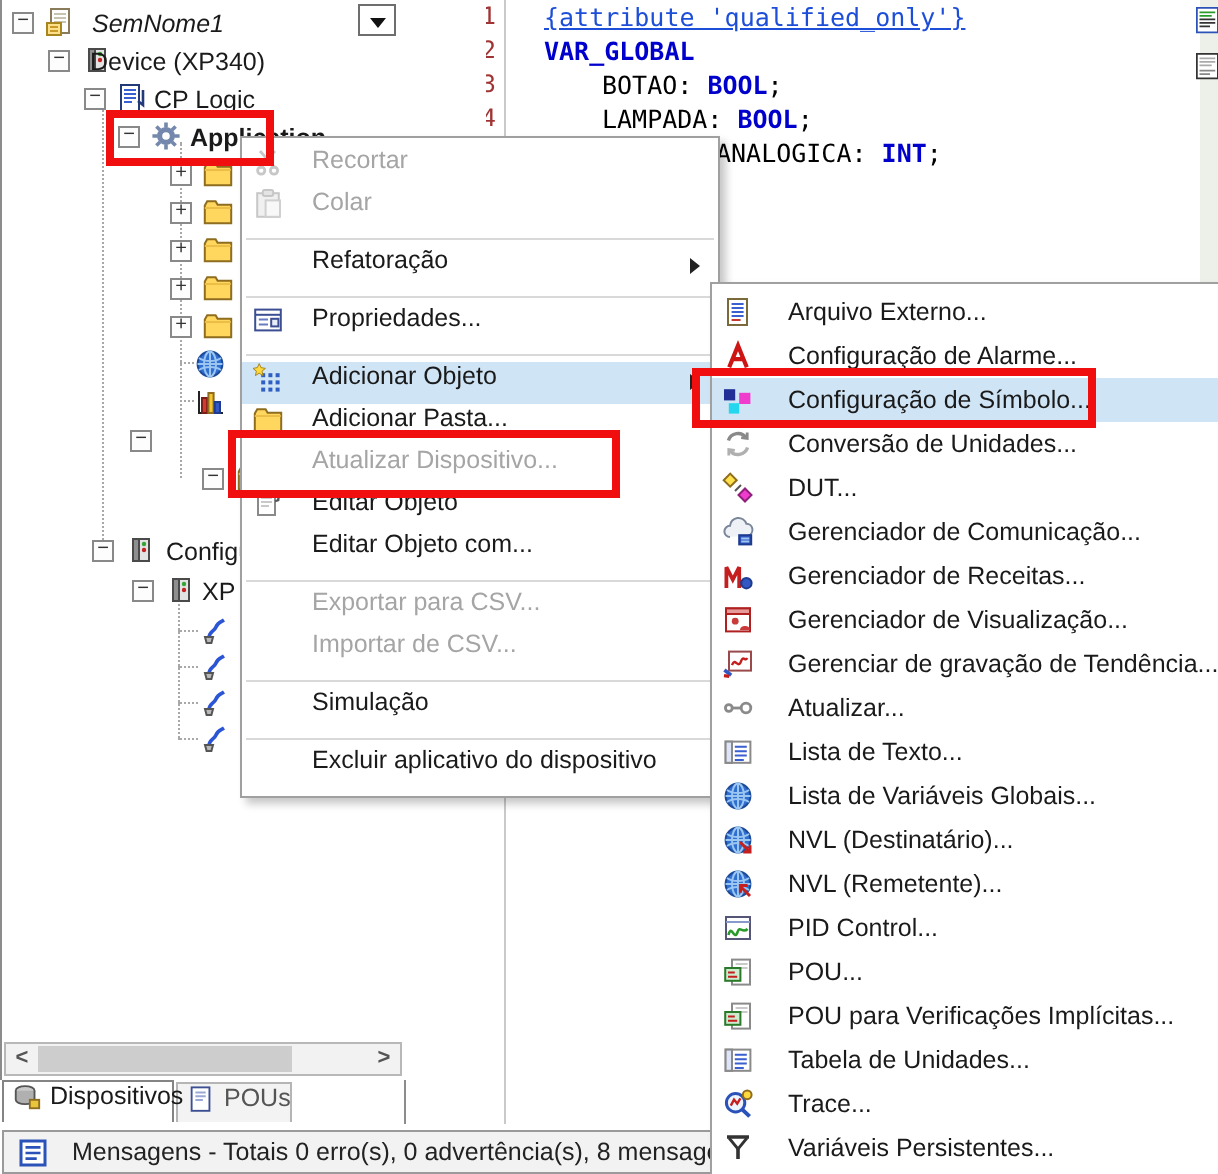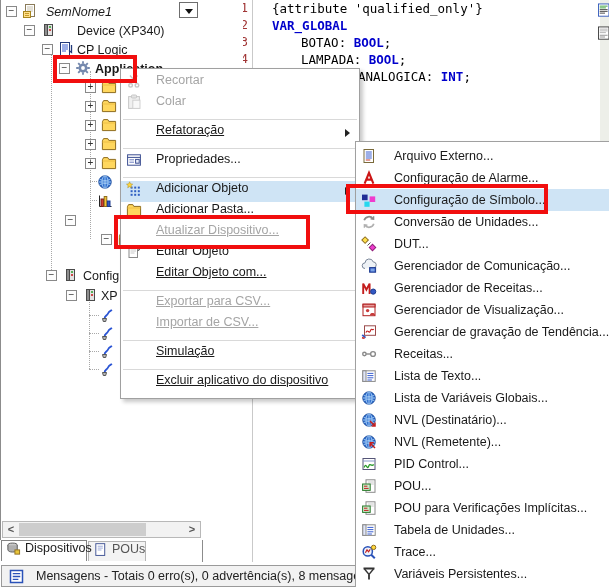--- a/index.html
+++ b/index.html
@@ -32,33 +32,33 @@
   .tabicon{width:15px;height:15px;margin:0 4px 0 4px;flex:0 0 auto;}
   
   #statusbar{position:absolute;left:1px;top:565px;width:606px;height:20px;background:#f2f2f2;border:1px solid #9a9a9a;display:flex;align-items:center;z-index:5;}
   #statusbar .tabicon{margin-left:7px;}
   #status-text{margin-left:8px;color:#222;}
   
   #editor{position:absolute;left:203px;top:0;width:406px;height:562px;background:#fff;}
   .lnum{position:absolute;left:1px;width:44px;text-align:right;font-family:"DejaVu Sans Mono",monospace;font-size:12px;color:#a03434;}
   #gutter-line{position:absolute;left:49px;top:0;width:1px;height:562px;background:#c9c9c9;}
   .cline{position:absolute;height:17px;font-family:"DejaVu Sans Mono",monospace;font-size:12.5px;white-space:pre;color:#000;}
-  .tok-attr{color:#000000;}
+  .tok-attr{color:#1d4ed8;text-decoration:underline;}
   .tok-kw{color:#0000cc;font-weight:bold;}
   #fold-minus{position:absolute;left:2px;top:21px;width:11px;height:11px;border:1px solid #848484;background:#fff;font-size:10px;line-height:8px;text-align:center;color:#333;box-sizing:border-box;}
   #fold-minus::before{content:"\2212";}
   #editor-right-strip{position:absolute;left:397px;top:0;width:9px;height:141px;background:#edefe9;}
   .declbtn{position:absolute;width:14px;height:15px;}
   
   #cmenu{position:absolute;left:120px;top:68px;width:238px;background:#fff;border:1px solid #a0a0a0;
          box-shadow:3px 3px 4px rgba(0,0,0,.22);padding:4px 0;box-sizing:content-box;z-index:10;}
   .mitem{position:relative;height:21px;display:flex;padding-left:5px;}
   .mitem .mlabel{margin-left:14px;white-space:nowrap;}
   .mico{width:16px;height:16px;flex:0 0 auto;}
-  .mitem.noicon .mlabel{margin-left:30px;text-decoration:underline;}
+  .mitem.noicon .mlabel{margin-left:30px;}
   .mitem.disabled{color:#a5a5a5;}
   .mitem.disabled .mico{opacity:.55;filter:grayscale(1);}
   .msep{height:1px;background:#d9d9d9;margin:3.5px 2px;}
   .marrow{position:absolute;right:9px;top:6px;border-top:4px solid transparent;border-bottom:4px solid transparent;border-left:5px solid #222;}
   .hl{background:#cfe4f5;}
   #smenu{position:absolute;left:355px;top:141px;width:258px;height:450px;background:#fff;border:1px solid #a0a0a0;
          box-shadow:3px 3px 4px rgba(0,0,0,.22);padding:3px 0;box-sizing:border-box;z-index:20;overflow:hidden;}
   .sitem{position:relative;height:22px;display:flex;align-items:center;padding-left:5px;}
   .sitem .mlabel{margin-left:17px;white-space:nowrap;}
   
@@ -128,21 +128,21 @@
     <div id="tree-dropdown"></div>
 
     <div class="trow" style="top:21px">
       <span class="exp minus" style="left:23px"></span>
       <span class="ticon" style="left:39px"><svg viewBox="0 0 16 16" width="100%" height="100%">
             <rect x="4.5" y="2.5" width="8" height="11" fill="#e3e3e3" stroke="#4a4a4a"></rect>
             <rect x="4.5" y="2.5" width="3" height="11" fill="#8f8f8f" stroke="#4a4a4a"></rect>
             <circle cx="10" cy="5" r="1.1" fill="#35a435"></circle>
             <circle cx="10" cy="8" r="1.1" fill="#c42323"></circle>
           </svg></span>
-      <span class="tlabel" style="left:76px">Device (XP340)</span>
+      <span class="tlabel" style="left:44px">Device (XP340)</span>
     </div>
     <div class="trow" style="top:40px">
       <span class="exp minus" style="left:41px"></span>
       <span class="ticon" style="left:57px"><svg viewBox="0 0 16 16" width="100%" height="100%">
             <rect x="2.5" y="1.5" width="9" height="13" fill="#fff" stroke="#223a7a"></rect>
             <g fill="none" stroke="#3a5fd0">
               <path d="M4 4h6M4 6h6M4 8h6M4 10h4"></path>
             </g>
             <path d="M13.5 4v7.5l-2.5-2" fill="none" stroke="#223a7a" stroke-width="1.3"></path>
           </svg></span>
@@ -486,21 +486,21 @@
       <span class="mlabel">Gerenciar de gravação de Tendência...</span>
     </div>
     <div class="sitem">
       <span class="mico"><svg viewBox="0 0 16 16" width="100%" height="100%">
             <g fill="none" stroke="#8a8a8a" stroke-width="1.4">
               <circle cx="3.4" cy="8" r="1.7"></circle>
               <path d="M5.1 8h4.6"></path>
               <circle cx="12" cy="8" r="2.4"></circle>
             </g>
           </svg></span>
-      <span class="mlabel">Receitas...</span>
+      <span class="mlabel">Atualizar...</span>
     </div>
     <div class="sitem">
       <span class="mico"><svg viewBox="0 0 16 16" width="100%" height="100%">
             <rect x="1.8" y="2.8" width="12.4" height="10.6" fill="#fff" stroke="#8a8a8a"></rect>
             <rect x="1.8" y="2.8" width="3.2" height="10.6" fill="#dfe5f8" stroke="#8a8a8a"></rect>
             <g fill="none" stroke="#3a5fd0">
               <path d="M6.4 5.4h6M6.4 7.6h6M6.4 9.8h6M6.4 12h4.5"></path>
             </g>
           </svg></span>
       <span class="mlabel">Lista de Texto...</span>

